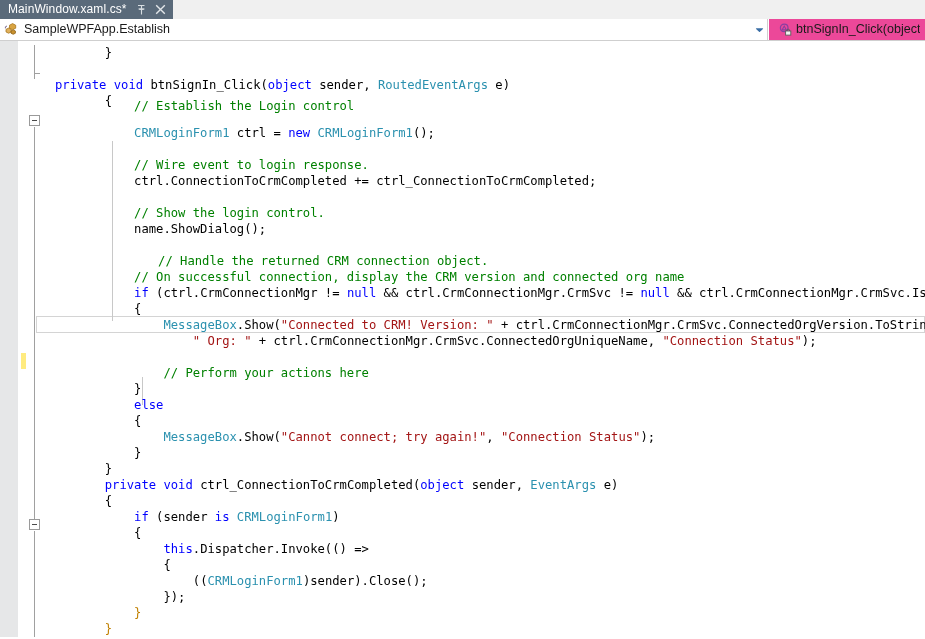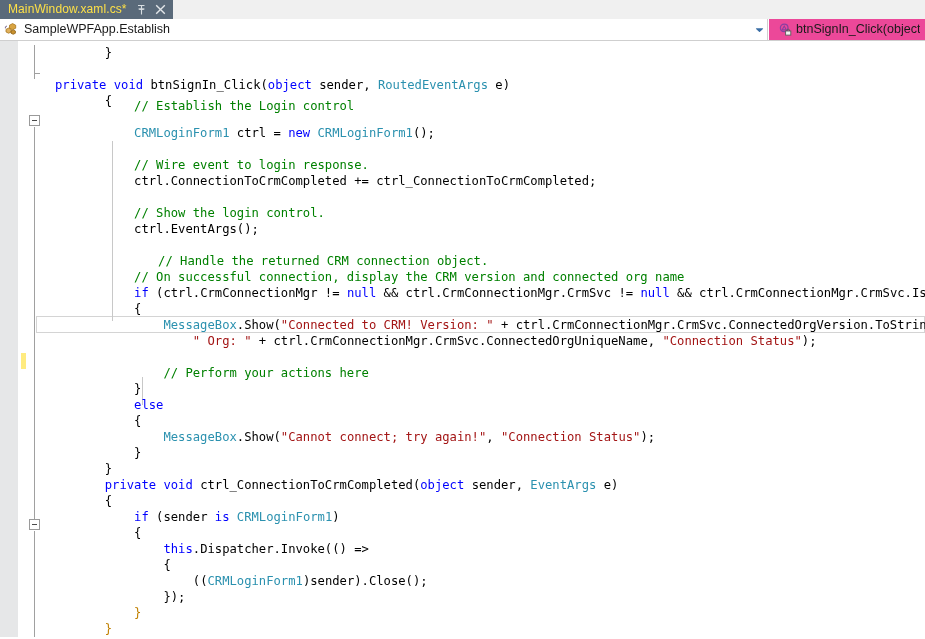--- a/index.html
+++ b/index.html
@@ -17,21 +17,21 @@
   }
   .tab{
     position:absolute;left:0;top:0;height:19px;
     background:#5a6a7a;
     display:flex;align-items:center;
     padding:0 7px 0 8px;
     box-sizing:border-box;
     cursor:pointer;
   }
   .tab-title{
-    font-size:12px;color:#fde047;line-height:19px;
+    font-size:12px;color:#ffffff;line-height:19px;
     white-space:nowrap;letter-spacing:0.1px;
   }
   .tab-pin{
     margin-left:9px;width:11px;height:12px;position:relative;flex:none;cursor:pointer;
   }
   .tab-pin svg{display:block;}
   .tab-close{
     margin-left:8px;width:11px;height:11px;position:relative;flex:none;cursor:pointer;
   }
   .tab-close svg{display:block;}
@@ -211,21 +211,21 @@
         <div class="line" style="top: 20px;"><span class="line-text" style="padding-left: 46px;">&nbsp;</span></div>
         <div class="line" style="top: 36px;"><span class="line-text" style="padding-left: 55px;"><span class="kw">private</span><span class="pln"> </span><span class="kw">void</span><span class="pln"> btnSignIn_Click(</span><span class="kw">object</span><span class="pln"> sender, </span><span class="typ">RoutedEventArgs</span><span class="pln"> e)</span></span></div>
         <div class="line" style="top: 52px;"><span class="line-text" style="padding-left: 104.72px;"><span class="pln">{</span></span></div>
         <div class="line" style="top: 57px;"><span class="line-text" style="padding-left: 134.08px;"><span class="cmt">// Establish the Login control</span></span></div>
         <div class="line" style="top: 84px;"><span class="line-text" style="padding-left: 134.08px;"><span class="typ">CRMLoginForm1</span><span class="pln"> ctrl = </span><span class="kw">new</span><span class="pln"> </span><span class="typ">CRMLoginForm1</span><span class="pln">();</span></span></div>
         <div class="line" style="top: 100px;"><span class="line-text" style="padding-left: 46px;">&nbsp;</span></div>
         <div class="line" style="top: 132px;"><span class="line-text" style="padding-left: 134.08px;"><span class="pln">ctrl.ConnectionToCrmCompleted += ctrl_ConnectionToCrmCompleted;</span></span></div>
         <div class="line" style="top: 116px;"><span class="line-text" style="padding-left: 134.08px;"><span class="cmt">// Wire event to login response.</span></span></div>
         <div class="line" style="top: 148px;"><span class="line-text" style="padding-left: 46px;">&nbsp;</span></div>
         <div class="line" style="top: 164px;"><span class="line-text" style="padding-left: 134.08px;"><span class="cmt">// Show the login control.</span></span></div>
-        <div class="line" style="top: 180px;"><span class="line-text" style="padding-left: 134.08px;"><span class="pln">ctrl.EventArgs();</span></span></div>
+        <div class="line" style="top: 180px;"><span class="line-text" style="padding-left: 134.08px;"><span class="pln">name.ShowDialog();</span></span></div>
         <div class="line" style="top: 196px;"><span class="line-text" style="padding-left: 46px;">&nbsp;</span></div>
         <div class="line" style="top: 212px; padding-left: 24px;"><span class="line-text" style="padding-left: 134.08px;"><span class="cmt">// Handle the returned CRM connection object.</span></span></div>
         <div class="line" style="top: 228px;"><span class="line-text" style="padding-left: 134.08px;"><span class="cmt">// On successful connection, display the CRM version and connected org name</span></span></div>
         <div class="line" style="top: 244px;"><span class="line-text" style="padding-left: 134.08px;"><span class="kw">if</span><span class="pln"> (ctrl.CrmConnectionMgr != </span><span class="kw">null</span><span class="pln"> &amp;&amp; ctrl.CrmConnectionMgr.CrmSvc != </span><span class="kw">null</span><span class="pln"> &amp;&amp; ctrl.CrmConnectionMgr.CrmSvc.IsReady)</span></span></div>
         <div class="line" style="top: 260px;"><span class="line-text" style="padding-left: 134.08px;"><span class="pln">{</span></span></div>
         <div class="line" style="top: 276px;"><span class="line-text" style="padding-left: 163.44px;"><span class="typ">MessageBox</span><span class="pln">.Show(</span><span class="str">"Connected to CRM! Version: "</span><span class="pln"> + ctrl.CrmConnectionMgr.CrmSvc.ConnectedOrgVersion.ToString() +</span></span></div>
         <div class="line" style="top: 292px;"><span class="line-text" style="padding-left: 192.8px;"><span class="str">" Org: "</span><span class="pln"> + ctrl.CrmConnectionMgr.CrmSvc.ConnectedOrgUniqueName, </span><span class="str">"Connection Status"</span><span class="pln">);</span></span></div>
         <div class="line" style="top: 308px;"><span class="line-text" style="padding-left: 46px;">&nbsp;</span></div>
         <div class="line" style="top: 324px;"><span class="line-text" style="padding-left: 163.44px;"><span class="cmt">// Perform your actions here</span></span></div>
         <div class="line" style="top: 340px;"><span class="line-text" style="padding-left: 134.08px;"><span class="pln">}</span></span></div>

